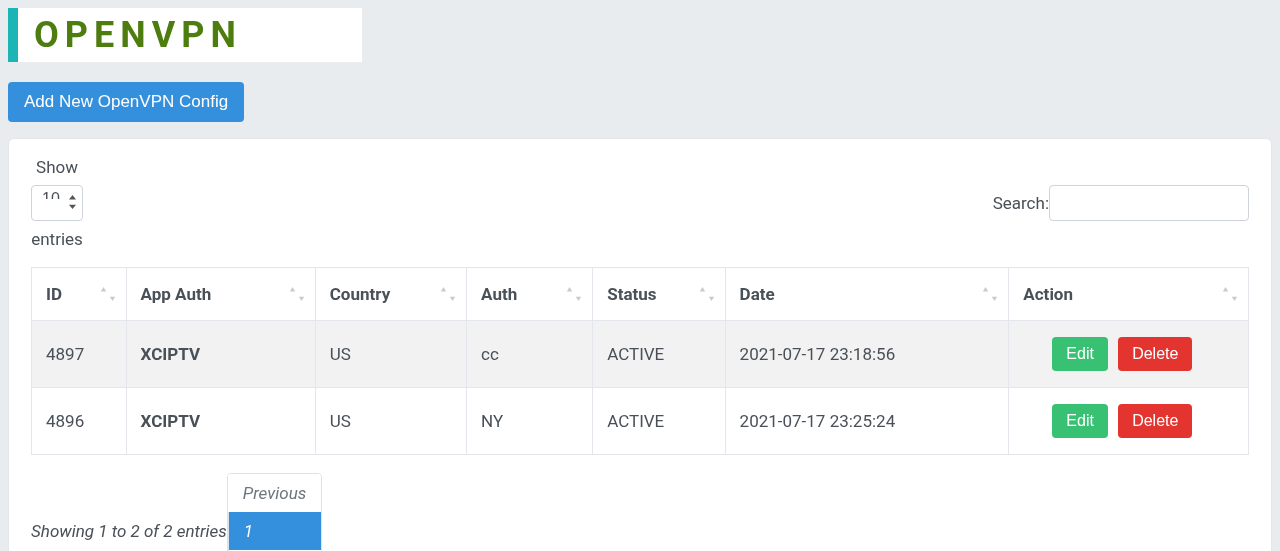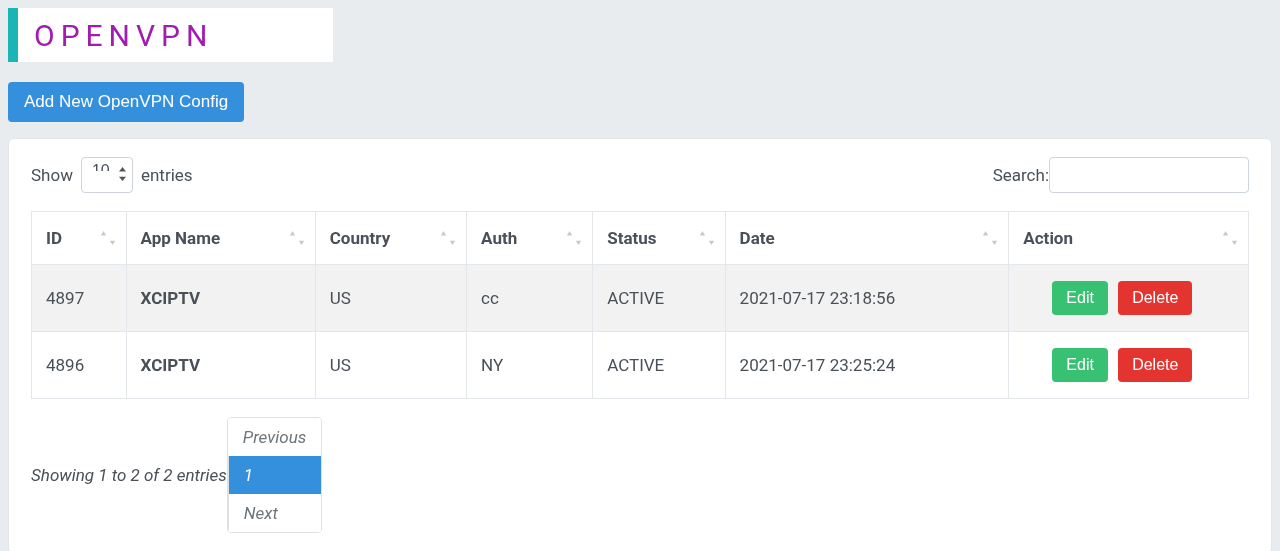--- a/index.html
+++ b/index.html
@@ -19,24 +19,24 @@
       display: flex;
       align-items: center;
     }
     .logo-bar {
       width: 10px;
       height: 54px;
       background: #1cb5b5;
       margin-right: 16px;
     }
     .logo-text {
-      font-size: 30px;
+      font-size: 36px;
       letter-spacing: 6px;
-      color: #a21caf;
-      font-weight: 400;
+      color: #4d7c0f;
+      font-weight: 700;
     }
     .btn {
       display: inline-block;
       padding: 10px 16px;
       border-radius: 4px;
       border: none;
       font-size: 17px;
       cursor: pointer;
       color: #fff;
     }
@@ -52,21 +52,21 @@
       padding: 18px 22px 20px 22px;
     }
     .dt-top {
       display: flex;
       justify-content: space-between;
       align-items: center;
       margin-bottom: 18px;
       font-size: 17px;
       color: #495057;
     }
-    .dt-length { display: flex; align-items: center; gap: 8px; }
+    .dt-length { display: flex; align-items: center; gap: 8px; flex-direction: column; }
     .dt-length select {
       height: 36px;
       padding: 4px 22px 21px 10px;
       border: 1px solid #ced4da;
       border-radius: 4px;
       font-size: 16px;
       color: #495057;
       appearance: none;
       background: #fff;
     }
@@ -205,21 +205,21 @@
           <span class="sort-icons">
               <svg viewBox="0 0 8 16">
                 <path d="M4 0 L7 5 H1 Z" fill="#888"></path>
               </svg>
               <svg viewBox="0 0 8 16">
                 <path d="M4 16 L7 11 H1 Z" fill="#888"></path>
               </svg>
             </span>
         </th>
         <th>
-          <span>App Name</span>
+          <span>App Auth</span>
           <span class="sort-icons">
               <svg viewBox="0 0 8 16">
                 <path d="M4 0 L7 5 H1 Z" fill="#888"></path>
               </svg>
               <svg viewBox="0 0 8 16">
                 <path d="M4 16 L7 11 H1 Z" fill="#888"></path>
               </svg>
             </span>
         </th>
         <th>

